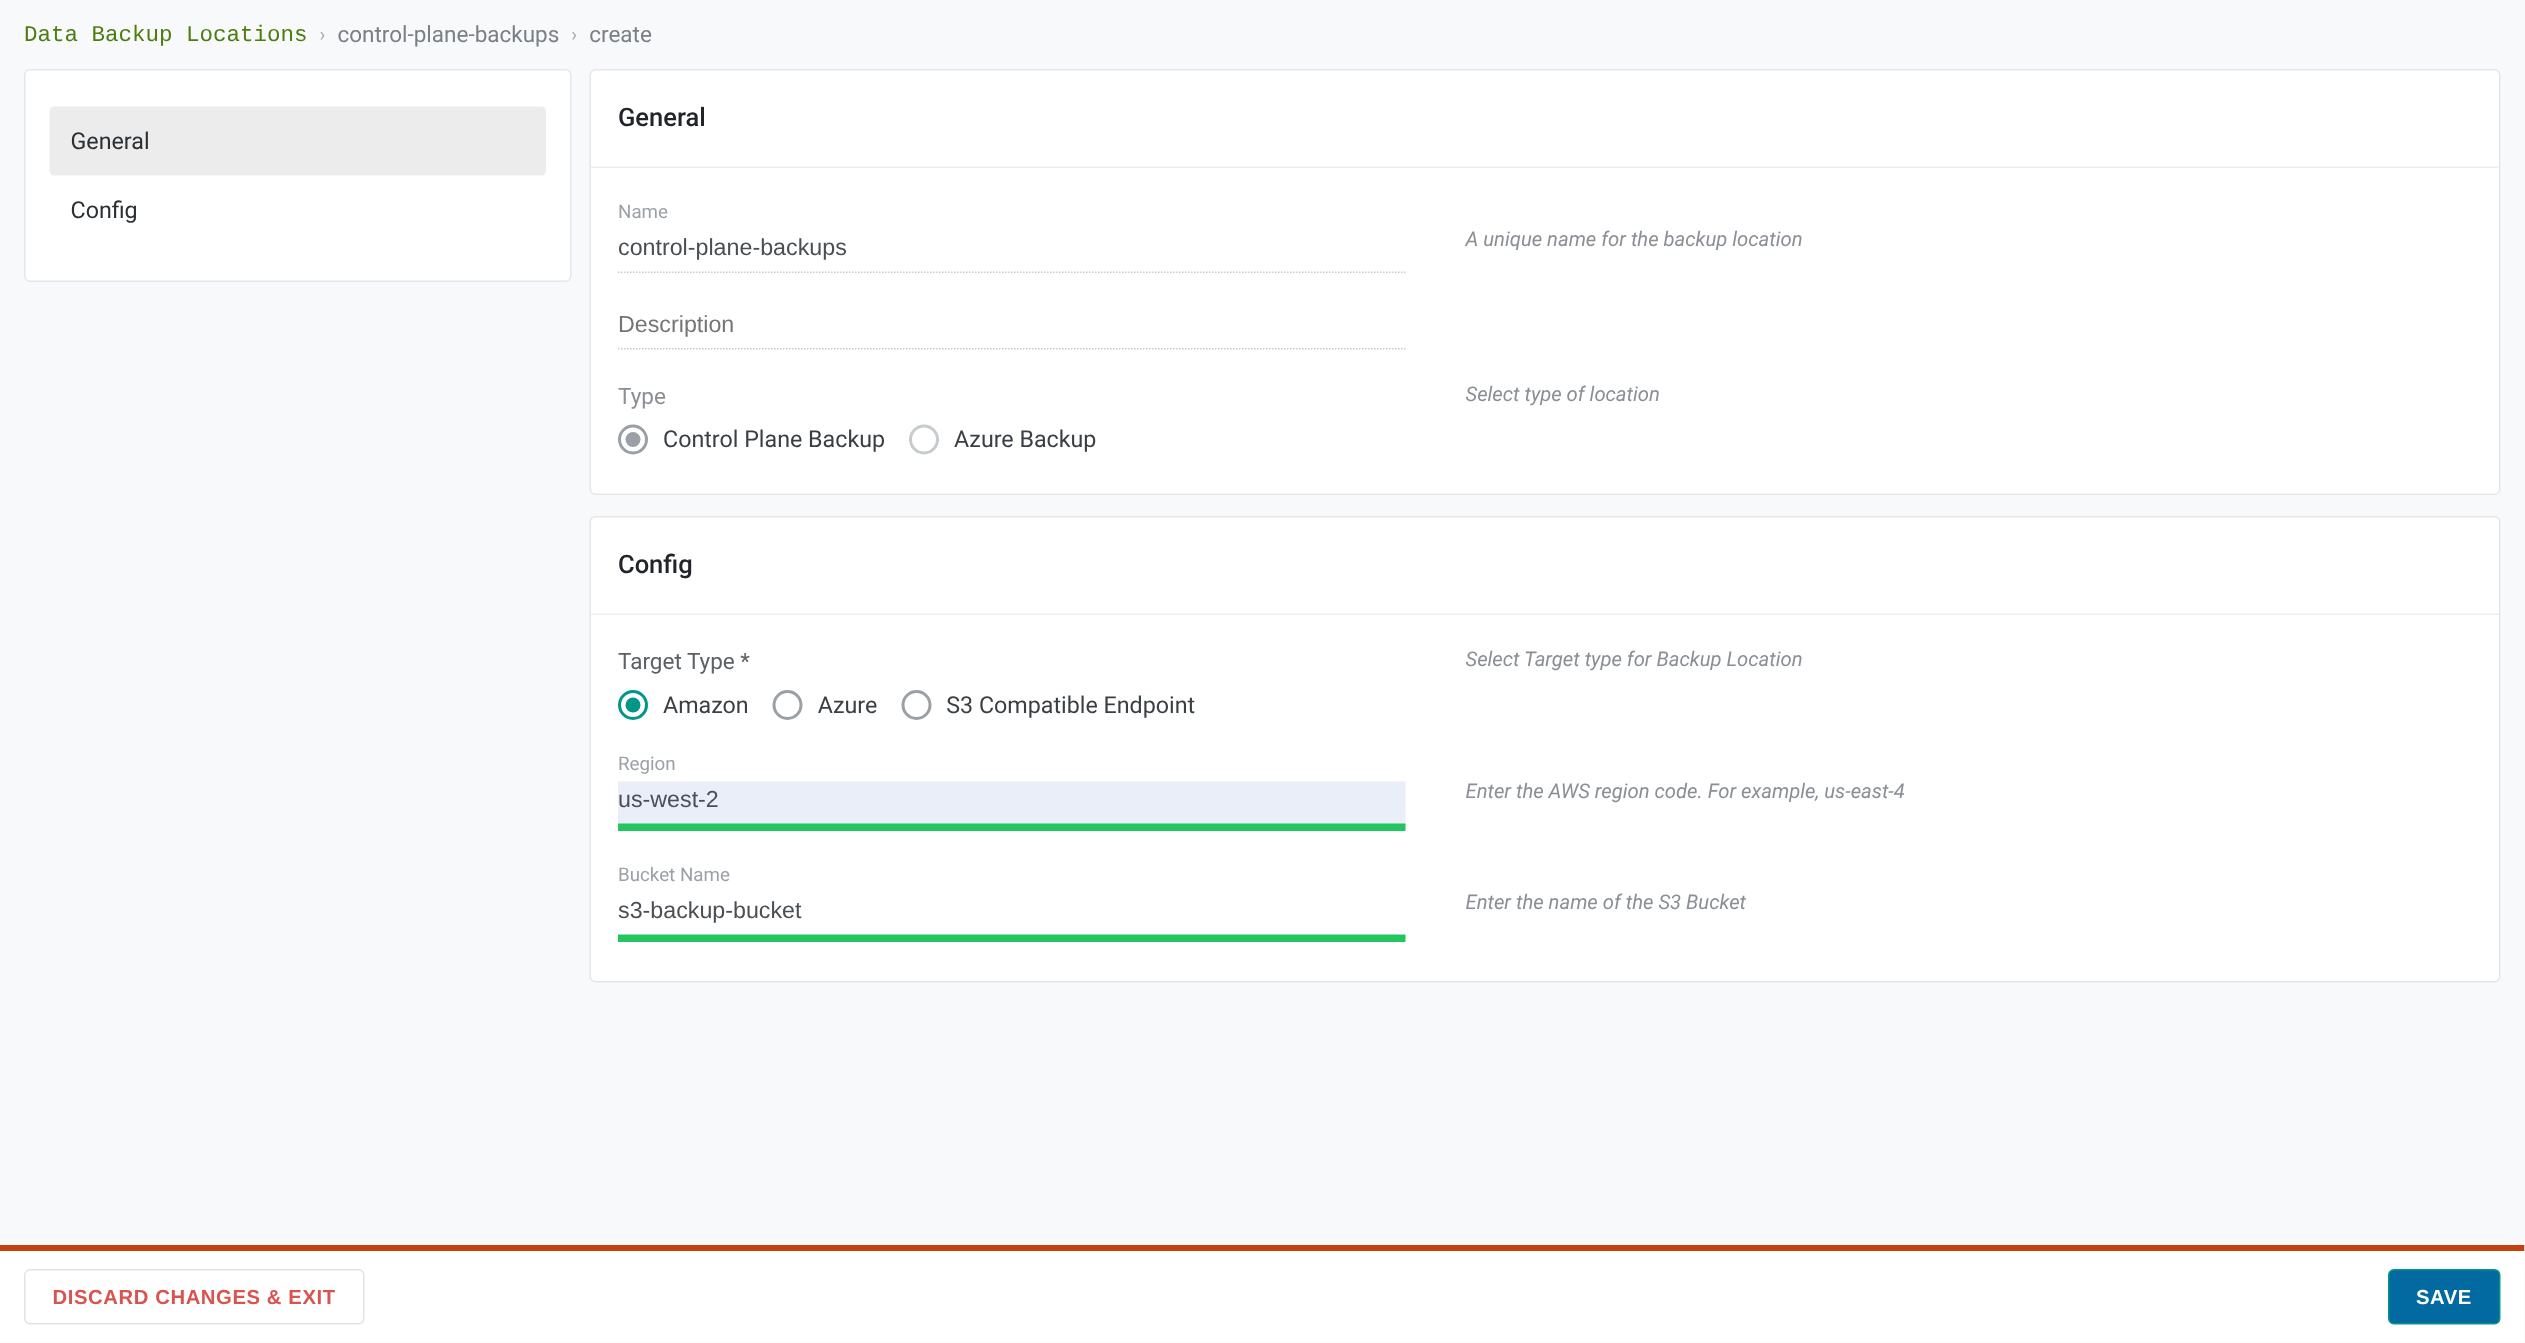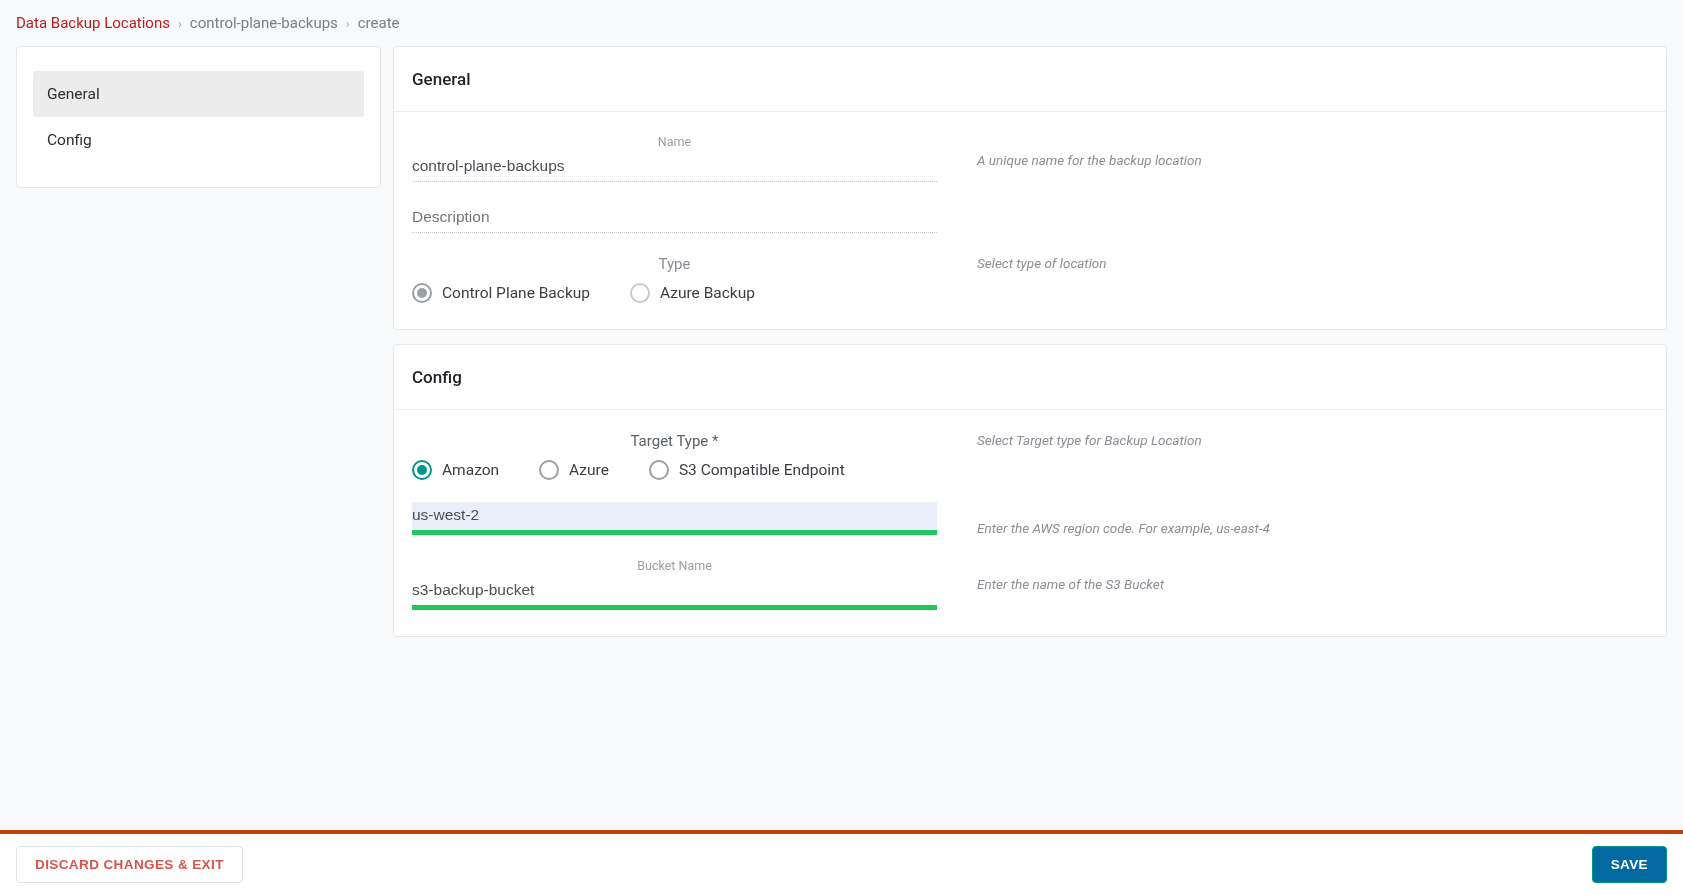--- a/index.html
+++ b/index.html
@@ -16,21 +16,21 @@
 
   
   .breadcrumb {
     padding: 14px 16px 14px 16px;
     font-size: 15px;
     display: flex;
     align-items: center;
     gap: 8px;
     color: #7a7f85;
   }
-  .breadcrumb a { color: #b91c1c; text-decoration: none; }
+  .breadcrumb a { color: #4d7c0f; text-decoration: none; font-family: Liberation Mono, monospace; }
   .breadcrumb .sep { color: #a0a6ac; font-size: 13px; }
 
   .content-wrap {
     display: flex;
     align-items: flex-start;
     gap: 12px;
     padding: 0 16px 16px 16px;
     flex: 1;
   }
 
@@ -61,37 +61,37 @@
   .card-header { padding: 22px 18px 22px 18px; border-bottom: 1px solid #eceff1; }
   .card-title { font-size: 17px; font-weight: 500; color: #212529; }
   .card-sub { font-size: 14px; color: #7a7f85; margin-top: 10px; }
   .card-body { padding: 22px 18px 26px 18px; display: flex; flex-direction: column; gap: 22px; }
 
   .field-row { display: flex; align-items: flex-start; gap: 40px; }
   .field { flex: 0 0 525px; max-width: 525px; }
   .hint { flex: 1; color: #8a8f95; font-style: italic; font-size: 13.5px; padding-top: 18px; }
   .hint.inline-top { padding-top: 0; }
 
-  .mat-label { font-size: 12.5px; color: #9ca1a7; display: block; margin-bottom: 4px; text-align: center; }
+  .mat-label { font-size: 12.5px; color: #9ca1a7; display: block; margin-bottom: 4px; }
   .mat-label.big { font-size: 15px; color: #8a8f95; margin-bottom: 10px; }
 
   .text-input {
     width: 100%;
     border: none;
     border-bottom: 1px dotted #c6cbcf;
     font-size: 15.5px;
     padding: 4px 0 6px 0;
     color: #4a4f54;
     background: transparent;
     outline: none;
   }
   .text-input.solid { border-bottom: 5px solid #22c55e; }
   .text-input.highlight { background: #e9eef9; }
 
-  .radio-row { display: flex; align-items: center; gap: 40px; flex-wrap: wrap; }
+  .radio-row { display: flex; align-items: center; gap: 16px; flex-wrap: wrap; }
   .radio {
     display: inline-flex; align-items: center; gap: 10px; cursor: pointer;
     font-size: 15.5px; color: #3a3f44;
   }
   .radio .circle {
     width: 20px; height: 20px; border-radius: 50%;
     border: 2px solid #9aa0a5; position: relative; flex: 0 0 auto;
   }
   .radio.selected .circle { border-color: #009688; }
   .radio.selected .circle::after {
@@ -213,20 +213,21 @@
                 <span class="circle"></span>
                 <span>S3 Compatible Endpoint</span>
               </label>
             </div>
           </div>
           <div class="hint inline-top">Select Target type for Backup Location</div>
         </div>
 
         <div class="field-row">
           <div class="field">
+            <label class="mat-label">Region</label>
             <input class="text-input solid highlight" type="text" value="us-west-2" style="">
           </div>
           <div class="hint">Enter the AWS region code. For example, us-east-4</div>
         </div>
 
         <div class="field-row">
           <div class="field">
             <label class="mat-label">Bucket Name</label>
             <input class="text-input solid" type="text" value="s3-backup-bucket" style="">
           </div>

